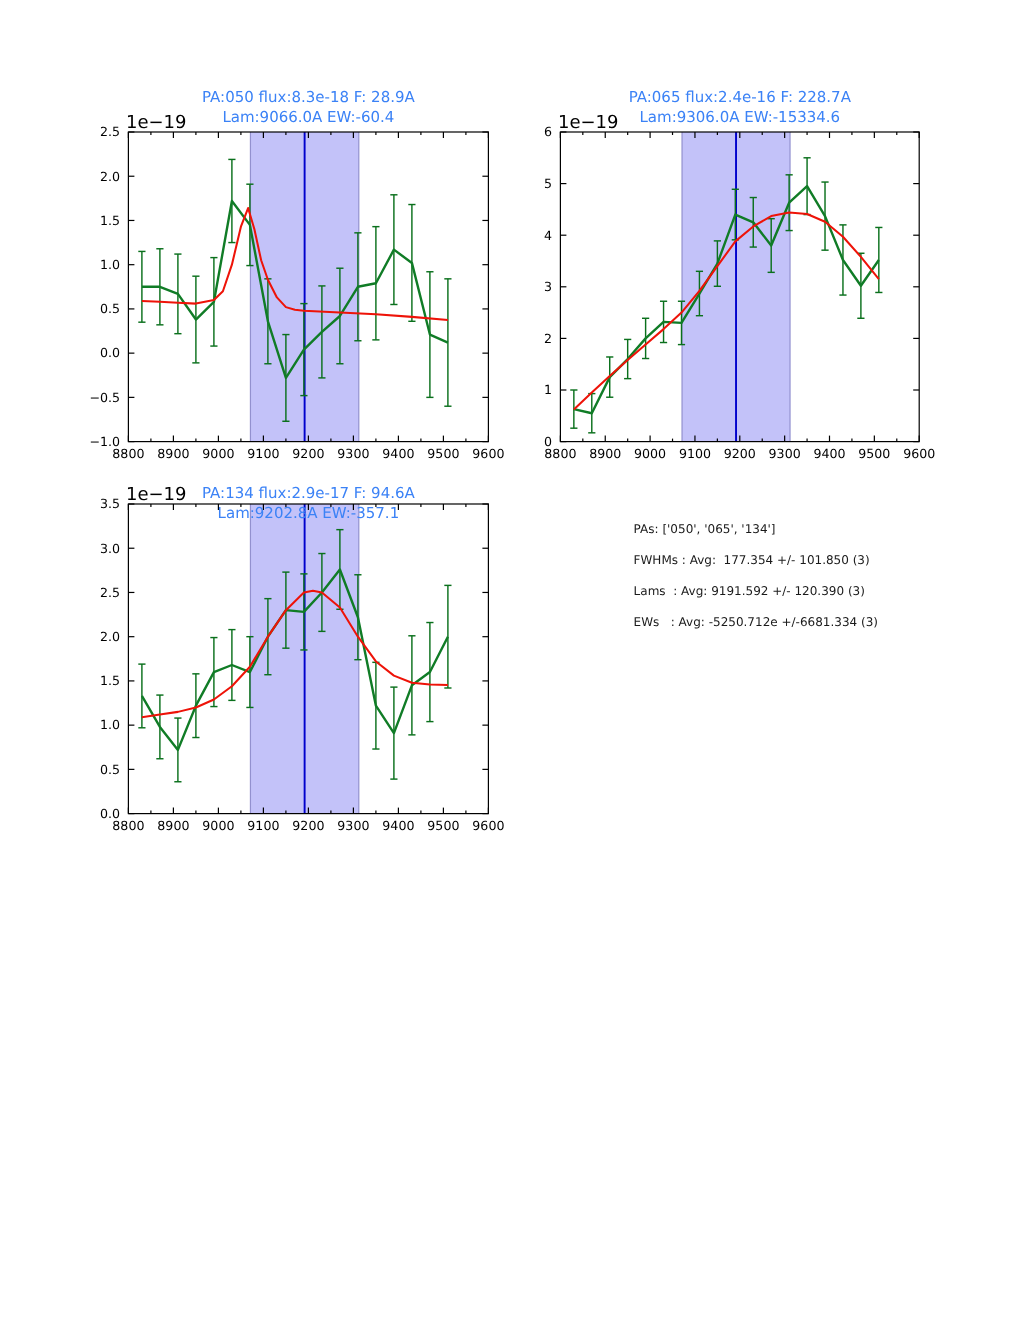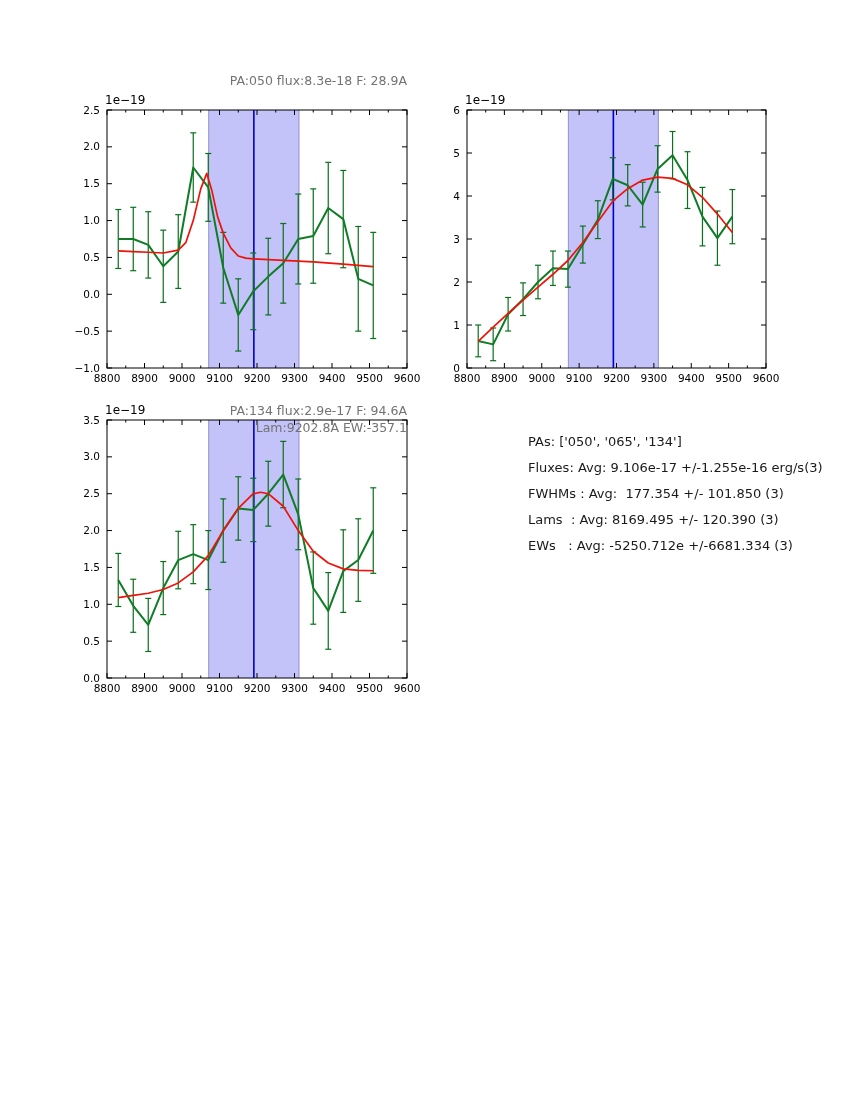--- a/index.html
+++ b/index.html
@@ -1,21 +1,21 @@
 <!DOCTYPE html>
 <html><head>
 <meta charset="utf-8">
 <style>
   html,body{margin:0;padding:0;background:#ffffff;}
   #figure{position:relative;width:850px;height:1100px;background:#ffffff;
           font-family:"DejaVu Sans","Liberation Sans",sans-serif;color:#000;}
   #plots{position:absolute;left:0;top:0;}
-  .plot-title{position:absolute;text-align:right;font-size:12.5px;line-height:17px;color:#737373;}
-  .offset-label{position:absolute;font-size:12px;color:#000;}
-  .stats{position:absolute;left:528px;top:429px;font-size:13px;line-height:26px;color:#1a1a1a;}
+  .plot-title{position:absolute;text-align:center;font-size:12.5px;line-height:17px;color:#3b82f6;}
+  .offset-label{position:absolute;font-size:15px;color:#000;}
+  .stats{position:absolute;left:528px;top:429px;font-size:10px;line-height:26px;color:#1a1a1a;}
   .stats div{white-space:pre;}
   svg text{font-family:"DejaVu Sans","Liberation Sans",sans-serif;}
 </style>
 </head>
 <body>
 
 <div id="figure">
 
   <svg id="plots" width="850" height="1100">
       <g>
@@ -420,31 +420,35 @@
           <text x="100" y="534.1714285714286" text-anchor="end">2.0</text>
           <text x="100" y="497.31428571428575" text-anchor="end">2.5</text>
           <text x="100" y="460.45714285714286" text-anchor="end">3.0</text>
           <text x="100" y="423.6" text-anchor="end">3.5</text>
         </g>
       </g>
     </svg>
 
   <div class="plot-title" style="left:107px;top:72px;width:300px;">
     <div>PA:050 flux:8.3e-18 F: 28.9A</div>
+    <div>Lam:9066.0A EW:-60.4</div>
+  </div>
+  <div class="plot-title" style="left:467px;top:72px;width:299px;">
+    <div>PA:065 flux:2.4e-16 F: 228.7A</div>
+    <div>Lam:9306.0A EW:-15334.6</div>
   </div>
   <div class="plot-title" style="left:107px;top:402px;width:300px;">
     <div>PA:134 flux:2.9e-17 F: 94.6A</div>
     <div>Lam:9202.8A EW:-357.1</div>
   </div>
 
   <div class="offset-label" style="left:105px;top:93px;">1e−19</div>
   <div class="offset-label" style="left:465px;top:93px;">1e−19</div>
   <div class="offset-label" style="left:105px;top:403px;">1e−19</div>
 
   <div class="stats">
     <div>PAs: ['050', '065', '134']</div>
-    <div>Fluxes: Avg: 9.106e-17 +/-1.255e-16 erg/s(3)</div>
     <div>FWHMs : Avg:  177.354 +/- 101.850 (3)</div>
-    <div>Lams  : Avg: 8169.495 +/- 120.390 (3)</div>
+    <div>Lams  : Avg: 9191.592 +/- 120.390 (3)</div>
     <div>EWs   : Avg: -5250.712e +/-6681.334 (3)</div>
   </div>
 
 </div>
 
 </body></html>

